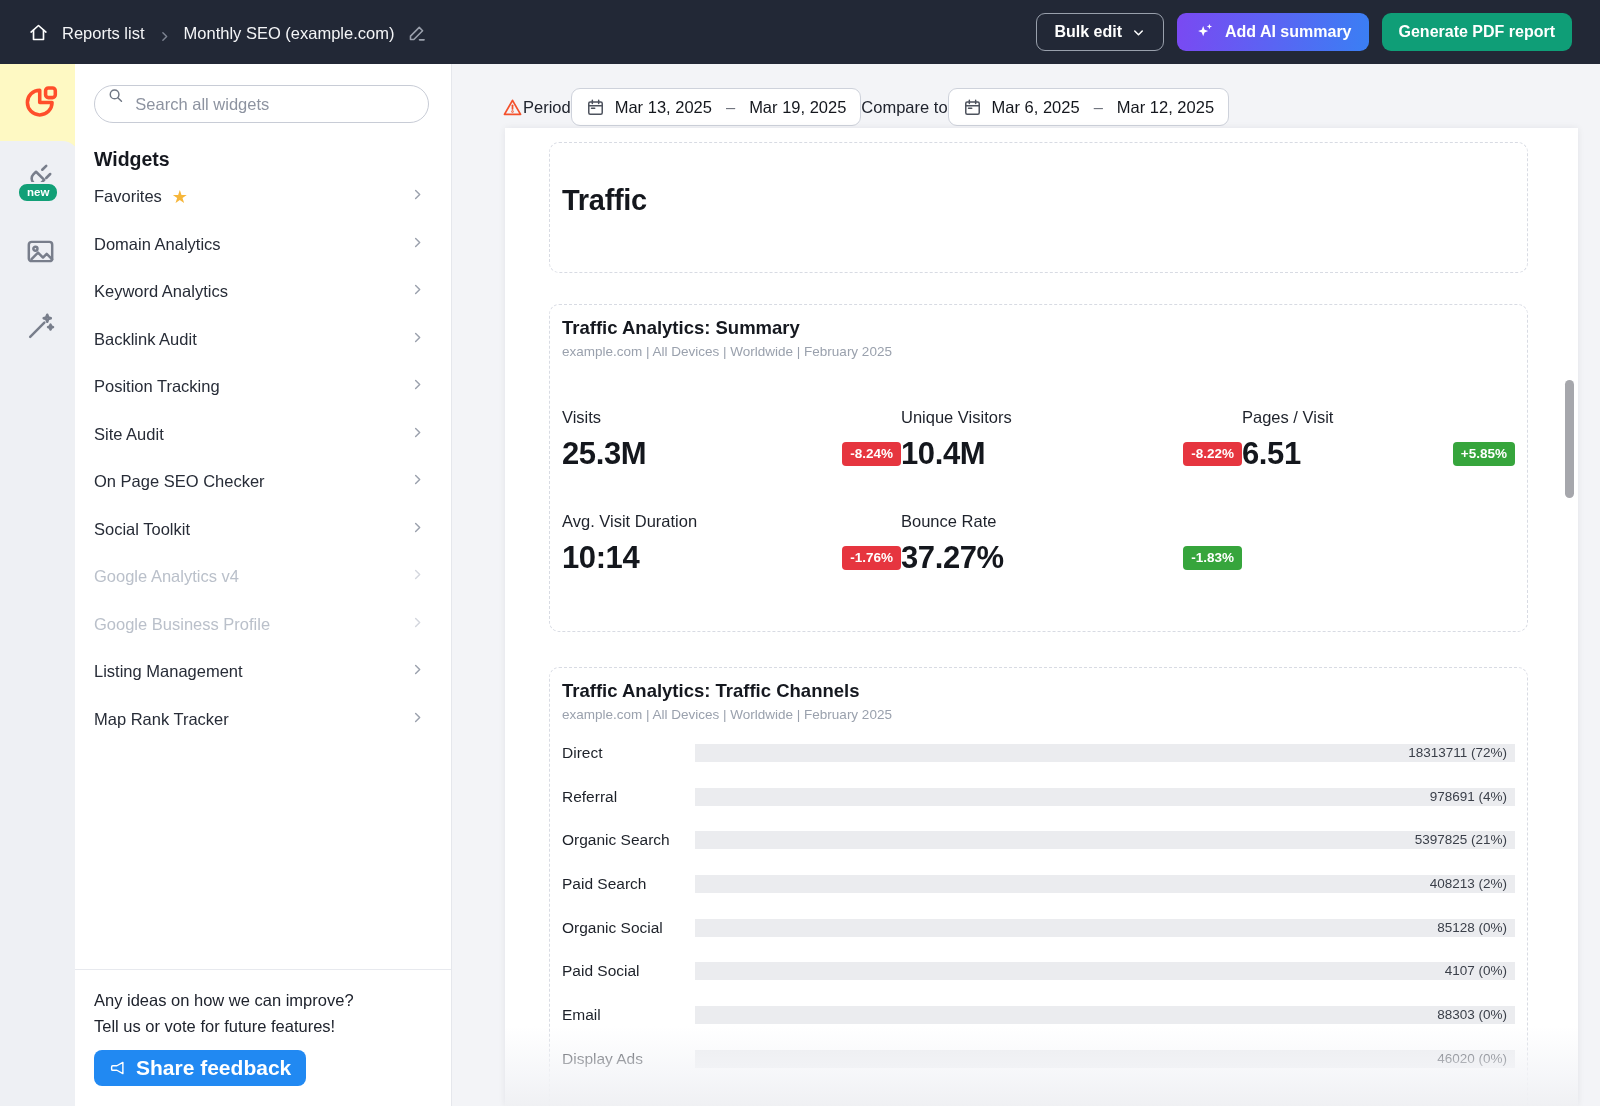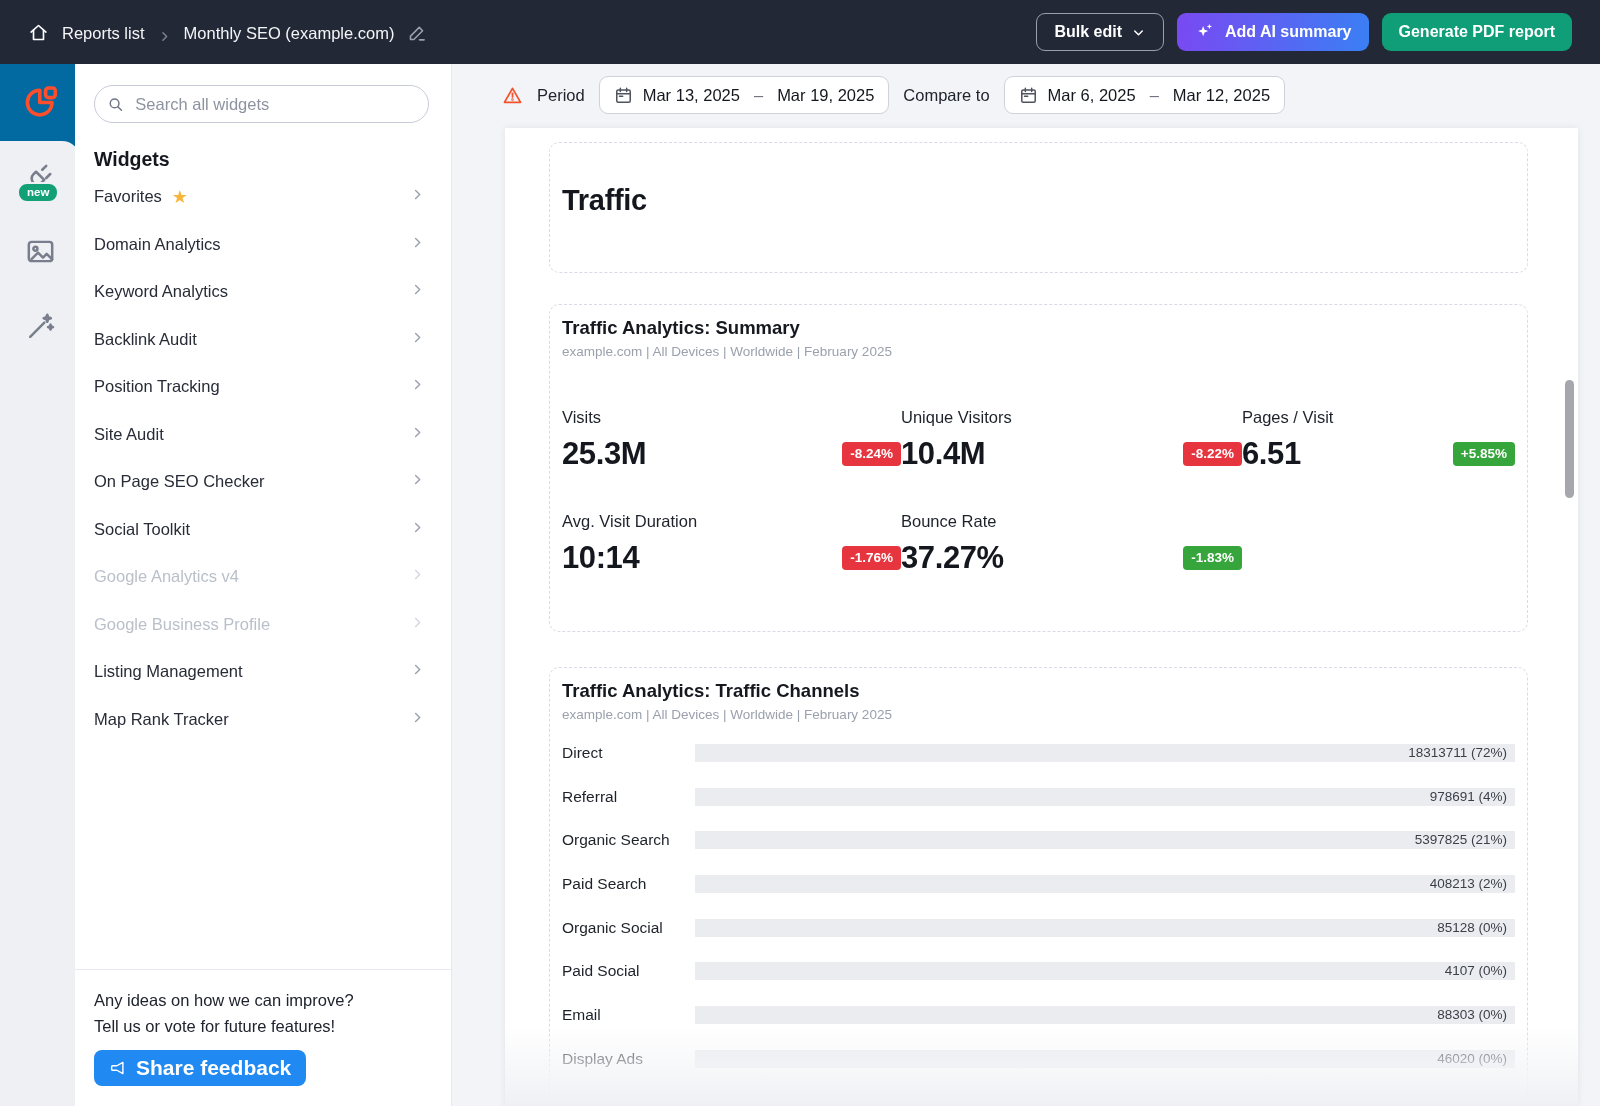--- a/index.html
+++ b/index.html
@@ -26,42 +26,42 @@
   .btn{
     height:38px; border-radius:9px; display:flex; align-items:center; gap:9px;
     padding:0 17px; font-size:16px; font-weight:700; color:#fff; border:none;
     cursor:pointer; font-family:inherit;
   }
   .btn-bulk{ background:transparent; border:1px solid #99a0ac; }
   .btn-ai{ background:linear-gradient(97deg,#7a49f2 0%,#3a7ff4 100%); }
   .btn-pdf{ background:#0f9e77; }
 
   
-  .rail{ position:absolute; top:64px; left:0; width:80px; bottom:0; background:#0369a1; }
+  .rail{ position:absolute; top:64px; left:0; width:80px; bottom:0; background:#fef9c3; }
   .rail-logo{ position:absolute; top:19px; left:0; right:0; display:flex; justify-content:center; cursor:pointer; }
   .rail-panel{
     position:absolute; top:77px; left:0; right:0; bottom:0;
     background:#eef0f4; border-top-right-radius:18px;
     display:flex; flex-direction:column; align-items:center; padding-top:18px; gap:42px;
   }
   .rail-btn{ position:relative; color:#787e8b; cursor:pointer; }
   .new-badge{
     position:absolute; left:-6px; bottom:-10px; background:#12a077; color:#fff;
     font-size:11.5px; font-weight:700; padding:2px 8px 3px; border-radius:10px;
     border:2px solid #eef0f4;
   }
 
   
   .sidebar{
     position:absolute; top:64px; left:75px; width:377px; bottom:0;
     background:#fff; border-right:1px solid #e5e7ec;
   }
   .search{
     margin:21px 22px 0 19px; height:38px; border:1px solid #c8ccd6; border-radius:19px;
-    display:flex; align-items:center; gap:9px; padding:0 12px; color:#6f7683;
+    display:flex; gap:9px; padding:0 12px; color:#6f7683;
   }
   .search input{
     border:none; outline:none; font-size:16.5px; color:#333; width:100%;
     font-family:inherit; background:transparent;
   }
   .search input::placeholder{ color:#8d93a0; }
   .widgets-h{ margin:25px 0 16px 19px; font-size:19.5px; font-weight:700; color:#15181f; }
   .wlist{ margin:9px 0 0; padding:0; list-style:none; }
   .witem{
     height:47.5px; display:flex; align-items:flex-start; padding:0 26px 0 19px;
@@ -78,21 +78,21 @@
   }
   .side-foot p{ margin:0; font-size:16.5px; color:#20242e; line-height:26px; }
   .btn-feedback{
     margin-top:11px; height:36px; border:none; border-radius:8px; background:#2189f2;
     color:#fff; font-size:21px; font-weight:700; display:inline-flex; align-items:center;
     gap:9px; padding:0 15px; cursor:pointer; font-family:inherit;
   }
 
   
   .main{ position:absolute; top:64px; left:452px; right:0; bottom:0; background:#f3f4f7; overflow:hidden; }
-  .period-row{ position:absolute; top:12px; left:50px; display:flex; align-items:center; gap:14px; height:38px; }
+  .period-row{ position:absolute; top:24px; left:50px; display:flex; align-items:center; height:38px; }
   .p-label{ font-size:16.5px; color:#20242e; }
   .datebox{
     height:38px; background:#fff; border:1px solid #ced2db; border-radius:9px;
     display:flex; align-items:center; gap:10px; padding:0 14px; font-size:16.5px;
     color:#14171d; cursor:pointer; white-space:nowrap;
   }
   .range-sep{ color:#6d727c; padding:0 4px; }
 
   .canvas{
     position:absolute; left:53px; top:64px; width:1073px; height:978px; background:#fff;

